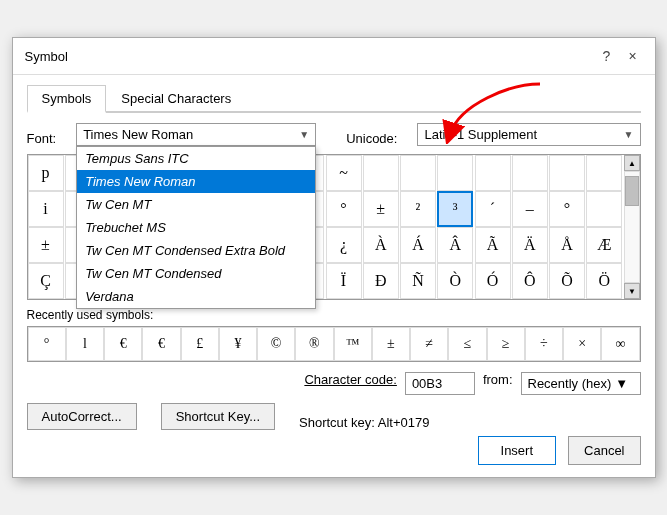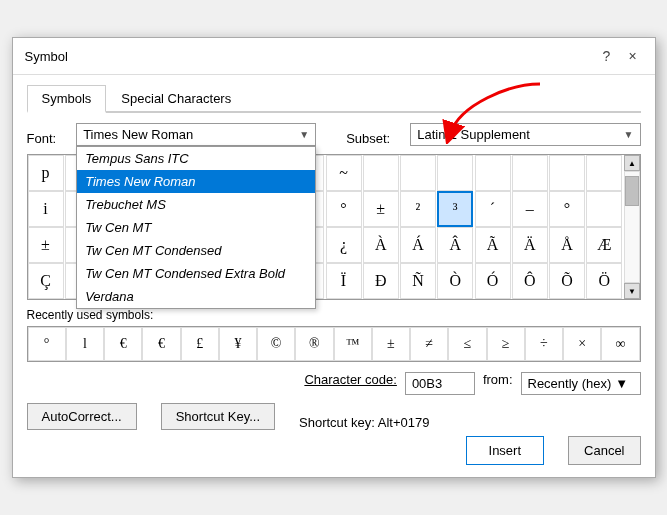--- a/index.html
+++ b/index.html
@@ -284,21 +284,21 @@
       font-size: 13px;
       cursor: pointer;
       color: #000;
     }
 
     .shortcut-text { font-size: 13px; color: #000; }
 
     .bottom-row {
       display: flex;
       justify-content: flex-end;
-      gap: 24px;
+      gap: 12px;
       margin-top: 6px;
     }
 
     .btn-primary {
       border: 1px solid #0078d7;
       background: #fff;
       padding: 6px 22px;
       font-size: 13px;
       cursor: pointer;
       color: #000;
@@ -347,29 +347,29 @@
       <span class="label">Font:</span>
       <div class="dropdown-container">
         <div class="select-box font-select">
           <span>Times New Roman</span>
           <span class="arrow">▼</span>
         </div>
 
         <div class="font-dropdown">
           <div class="font-item">Tempus Sans ITC</div>
           <div class="font-item selected">Times New Roman</div>
+          <div class="font-item">Tw Cen MT</div>
           <div class="font-item">Trebuchet MS</div>
-          <div class="font-item">Tw Cen MT</div>
+          <div class="font-item">Tw Cen MT Condensed Extra Bold</div>
           <div class="font-item">Tw Cen MT Condensed</div>
-          <div class="font-item">Tw Cen MT Condensed Extra Bold</div>
           <div class="font-item">Verdana</div>
         </div>
       </div>
 
-      <span class="label" style="margin-left:10px;">Subset:</span>
+      <span class="label" style="margin-left:10px;">Unicode:</span>
       <div class="select-box subset-select">
         <span>Latin-1 Supplement</span>
         <span class="arrow">▼</span>
       </div>
     </div>
 
     <div class="symbol-grid-wrapper">
       <div class="symbol-grid">
 
         <div class="symbol-cell">p</div>

